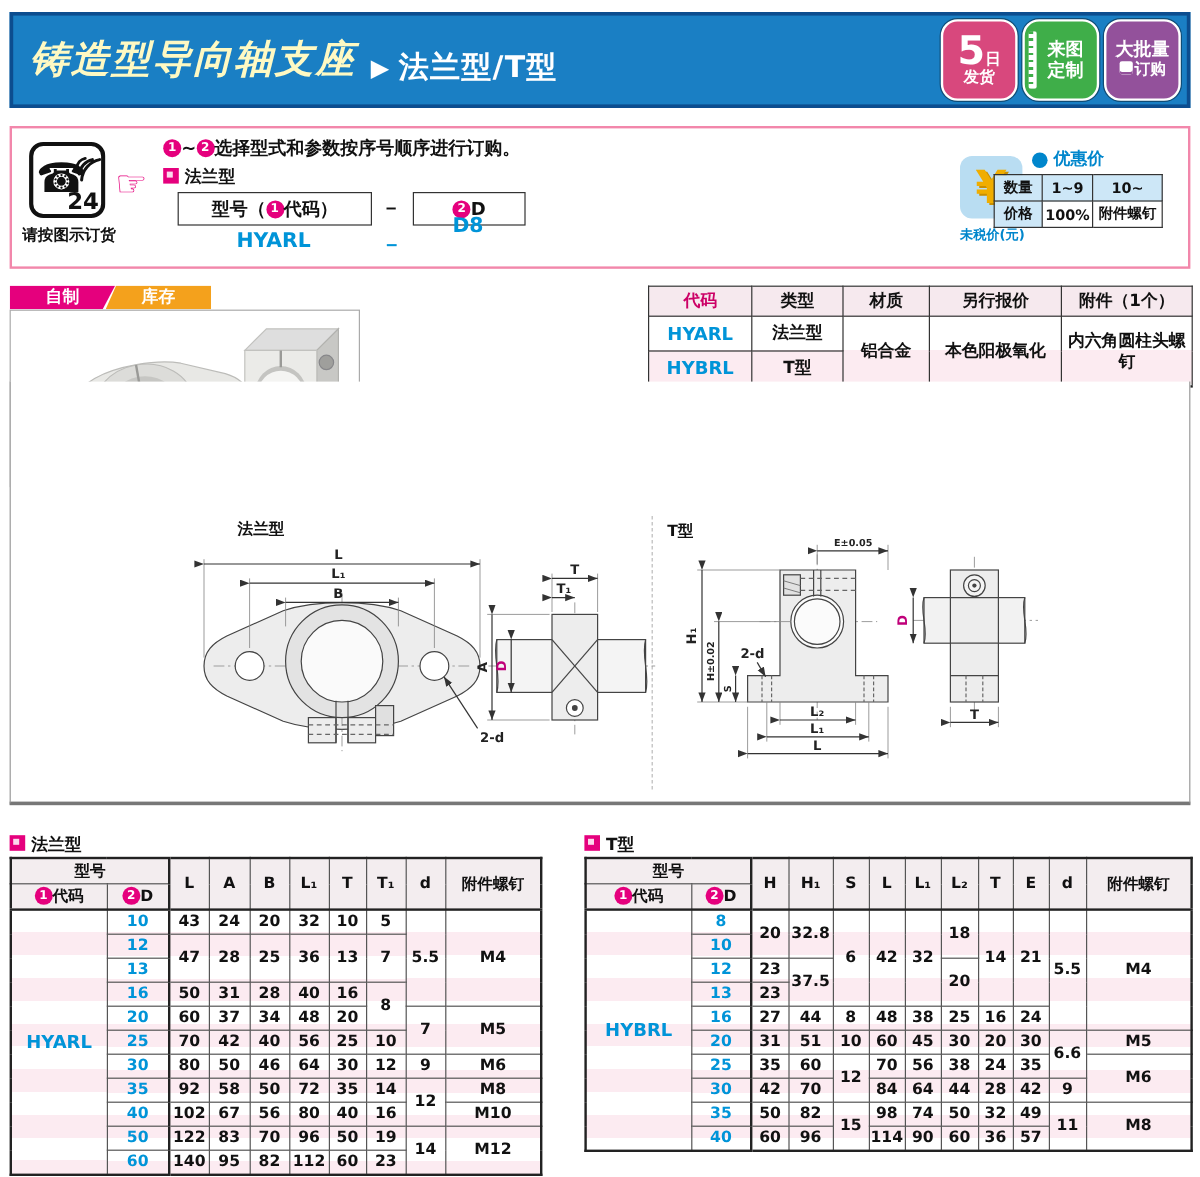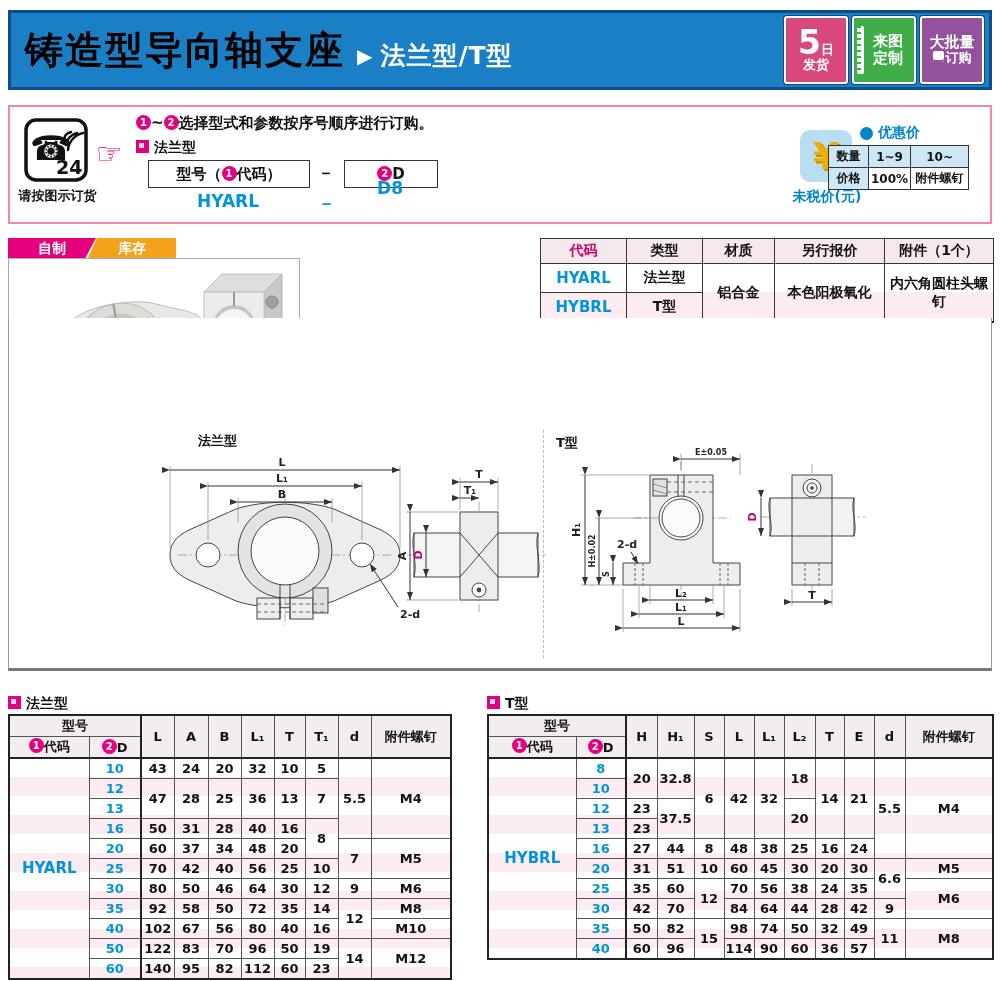--- a/index.html
+++ b/index.html
@@ -3,25 +3,25 @@
 <meta charset="utf-8">
 <style>
   html,body{margin:0;padding:0;background:#fff;}
   #page{position:relative;width:1000px;height:981px;background:#fff;overflow:hidden;
         font-family:"DejaVu Sans","Liberation Sans",sans-serif;color:#111;}
   .abs{position:absolute;}
 
   
   #hdr{left:8px;top:10px;width:978px;height:74px;background:#1a7fc4;border:3px solid #0c4d8f;
        display:flex;align-items:center;}
-  .title{color:#000000;font-size:38px;font-weight:bold;margin-left:14px;letter-spacing:2px;white-space:nowrap;}
+  .title{color:#fef9c3;font-size:32px;font-weight:bold;margin-left:14px;letter-spacing:2px;white-space:nowrap;font-style:italic;}
   .arrow{color:#fff;font-size:20px;margin:12px 0 0 12px;}
   .subtitle{color:#fff;font-size:25px;font-weight:bold;margin:10px 0 0 8px;letter-spacing:1px;}
   .badges{position:absolute;right:5px;top:3px;display:flex;gap:4px;}
-  .badge{width:60px;height:64px;border:2px solid #fff;border-radius:3px;color:#fff;font-weight:bold;
+  .badge{width:60px;height:64px;border:2px solid #fff;border-radius:14px;color:#fff;font-weight:bold;
          display:flex;flex-direction:column;align-items:center;justify-content:center;
          box-shadow:0 0 0 1px rgba(0,0,0,.4);position:relative;text-align:center;}
   .badge-pink{background:#d8487d;}
   .badge-green{background:#3fae49;}
   .badge-purple{background:#93519b;}
   .badge .l1{display:block;font-size:15px;line-height:1.15;}
   .badge .l2{display:block;font-size:13px;line-height:1.15;}
   .badge-pink .l1{font-size:13px;}
   .badge-pink .l1::first-letter{font-size:33px;line-height:.9;}
   .ruler{position:absolute;left:3px;top:8px;width:7px;height:48px;background:#fff;
@@ -48,21 +48,21 @@
   #mbox2{left:344px;top:160px;width:92px;}
   .bluecode{color:#0094d8;font-weight:bold;font-size:17px;}
   #excode{left:148px;top:191px;width:160px;text-align:center;}
   #exdash{left:318px;top:192px;}
   #exd{left:344px;top:178px;width:92px;text-align:center;}
 
   
   #yenbox{left:800px;top:130px;width:52px;height:52px;background:#b9ddf2;border-radius:10px;
           text-align:center;line-height:52px;font-size:38px;font-weight:bold;color:#f0ad00;
           text-shadow:2px 2px 0 #c98f00;}
-  #untaxed{left:786px;top:188px;width:82px;text-align:center;font-size:14px;font-weight:bold;color:#0086cc;}
+  #untaxed{left:786px;top:188px;width:82px;text-align:center;font-size:11px;font-weight:bold;color:#0086cc;}
   #prlabel{left:860px;top:124px;font-size:14px;font-weight:bold;color:#0086cc;display:flex;align-items:center;gap:5px;}
   .bdot{display:inline-block;width:13px;height:13px;border-radius:50%;background:#0086cc;}
   #prtable{left:828px;top:145px;border-collapse:collapse;table-layout:fixed;}
   #prtable td{border:1px solid #333;font-size:12px;font-weight:bold;text-align:center;height:21px;padding:0 2px;background:#fff;}
   #prtable .bl{background:#cde7f7;}
 
   
   #stock{left:8px;top:238px;height:20px;display:flex;}
   .tag{color:#fff;font-size:14px;font-weight:bold;line-height:20px;text-align:center;width:88px;}
   .tagA{background:#e5007d;clip-path:polygon(0 0,100% 0,88% 100%,0 100%);}

